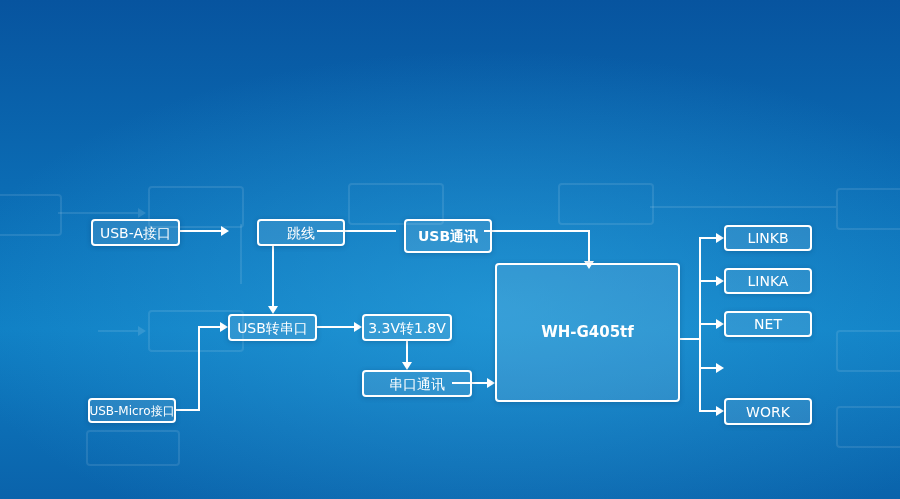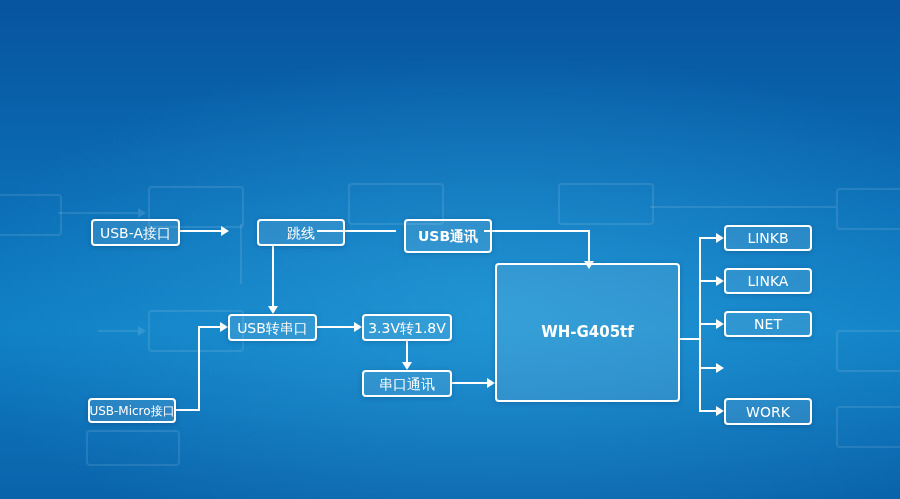--- a/index.html
+++ b/index.html
@@ -31,21 +31,21 @@
   .gar { position:absolute; width:0; height:0;
          border-top:5px solid transparent; border-bottom:5px solid transparent;
          border-left:8px solid rgba(255,255,255,0.13); }
 
   
   .n-usb-a      { left:91px;  top:219px; width:89px;  height:27px; }
   .n-jumper     { left:229px; top:219px; width:88px;  height:27px;margin-left:28px; }
   .n-usbcomm    { left:404px; top:219px; width:88px;  height:34px;font-weight:bold; }
   .n-usbserial  { left:228px; top:314px; width:89px;  height:27px; }
   .n-volt       { left:362px; top:314px; width:90px;  height:27px;text-align:center; }
-  .n-serialcomm { left:362px; top:370px; width:90px;  height:27px; }
+  .n-serialcomm { left:362px; top:370px; width:110px;  height:27px; }
   .n-usbmicro   { left:88px;  top:398px; width:88px;  height:25px; font-size:12px; }
   .n-chip       { left:495px; top:263px; width:185px; height:139px; font-size:15px; font-weight:bold; }
   .n-power      { left:724px; top:225px; width:88px;  height:26px; }
   .n-work       { left:724px; top:268px; width:88px;  height:26px; }
   .n-net        { left:724px; top:311px; width:88px;  height:26px; }
   .n-linka      { left:724px; top:355px; width:88px;  height:26px; }
   .n-linkb      { left:724px; top:398px; width:88px;  height:27px; }
 
   
   .l1  { left:180px; top:230px; width:42px;  height:2px; }

